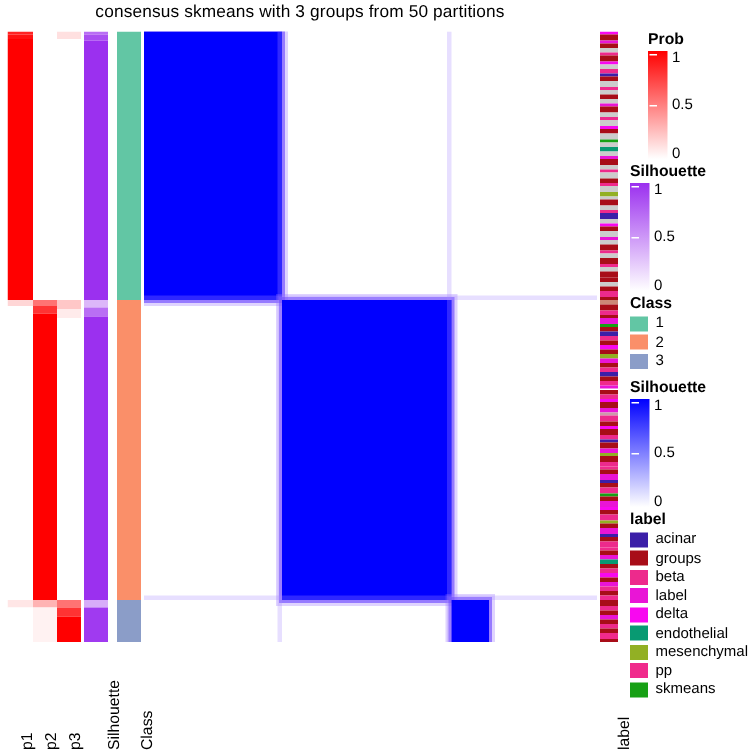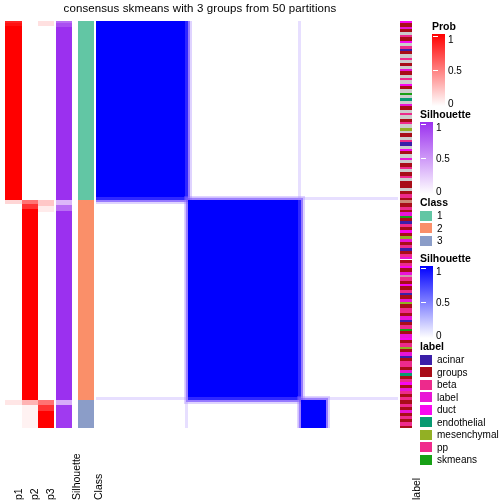--- a/index.html
+++ b/index.html
@@ -310,21 +310,21 @@
       <div class="dbox">
         <div class="swatch" style="background: rgb(237, 42, 140);"></div>
         <div class="dlabel">beta</div>
       </div>
       <div class="dbox">
         <div class="swatch" style="background: rgb(233, 21, 214);"></div>
         <div class="dlabel">label</div>
       </div>
       <div class="dbox">
         <div class="swatch" style="background: rgb(248, 8, 240);"></div>
-        <div class="dlabel">duct</div>
+        <div class="dlabel">delta</div>
       </div>
       <div class="dbox">
         <div class="swatch" style="background: rgb(8, 154, 114);"></div>
         <div class="dlabel">endothelial</div>
       </div>
       <div class="dbox">
         <div class="swatch" style="background: rgb(146, 176, 36);"></div>
         <div class="dlabel">mesenchymal</div>
       </div>
       <div class="dbox">

